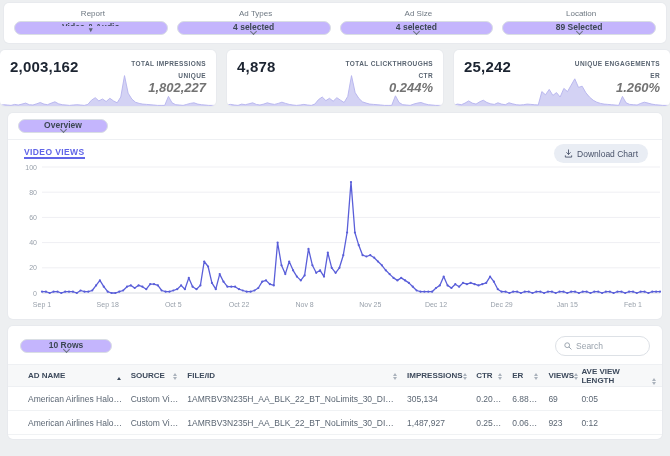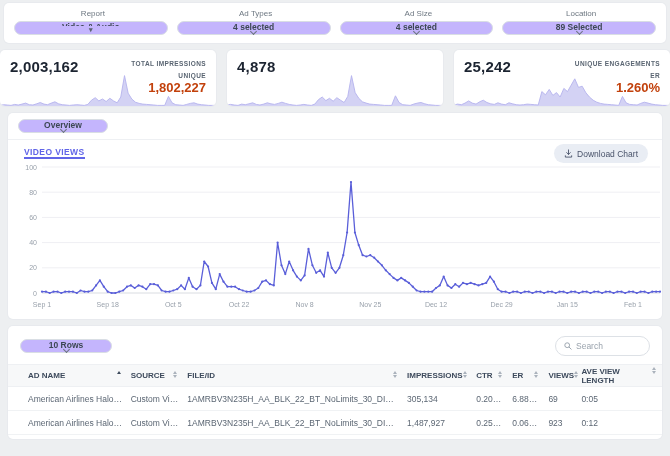--- a/index.html
+++ b/index.html
@@ -20,21 +20,21 @@
           transform:rotate(45deg); margin-top:-2px; flex:none; }
 
   
   .kpirow { display:flex; gap:11px; margin:7px 0 0; }
   .kpi { flex:1; height:56px; position:relative; overflow:hidden; }
   .kpi .spark { position:absolute; left:0; right:0; bottom:0; height:34px; width:100%; }
   .kpi .big { position:absolute; top:8px; left:10px; font-size:15px; font-weight:bold; color:#1c2431; letter-spacing:.2px; }
   .kpi .right { position:absolute; top:9px; right:10px; text-align:right; }
   .kpi .lab { font-size:6.5px; font-weight:bold; color:#5a6572; letter-spacing:.4px; line-height:9px; }
   .kpi .lab2 { margin-top:3px; }
-  .kpi .val2 { font-size:13px; font-weight:bold; color:#c2410c; line-height:15px; }
+  .kpi .val2 { font-size:13px; font-weight:bold; color:#737373; line-height:15px;font-style:italic; }
 
   
   .maincard { margin:7px 8px 0; position:relative; padding:6px 8px 2px; }
   .ovrow { padding:0 2px 6px; }
   .ovpill { width:90px; }
   .divider { height:1px; background:#eef0f3; margin:0 -8px; }
   .tabrow { display:flex; align-items:center; padding:7px 8px 2px; position:relative; }
   .tab { font-size:8.5px; font-weight:bold; letter-spacing:.4px; color:#6165e8; 
          border-bottom:2px solid #6165e8; cursor:pointer; }
   .dlbtn { position:absolute; right:6px; top:4px; height:19px; background:#e9edf4; border:none; border-radius:10px;
@@ -47,21 +47,21 @@
   .tctrl { display:flex; align-items:center; padding:2px 12px 8px; }
   .rowspill { width:92px; }
   .search { margin-left:auto; width:95px; height:20px; border:1px solid #dde1e6; border-radius:11px;
             display:flex; align-items:center; padding:0 8px; gap:4px; background:#fff; }
   .search input { border:none; outline:none; width:62px; font-size:8.5px; color:#3c4753; font-family:inherit; background:transparent; }
   .search input::placeholder { color:#9aa3ad; }
 
   table { width:100%; border-collapse:collapse; table-layout:fixed; }
   thead th { background:#f7f8f9; font-size:8px; font-weight:bold; color:#3d4a5c; text-align:left;
              height:22px; padding:0 4px; border-top:1px solid #eef0f3; border-bottom:1px solid #eef0f3; cursor:pointer; }
-  thead th .h { display:flex; align-items:flex-start; }
+  thead th .h { display:flex; align-items:flex-end; }
   thead th .ic { margin-left:auto; display:inline-flex; flex-direction:column; gap:1px; padding-right:2px; }
   .tri-u { width:0; height:0; border-left:2.5px solid transparent; border-right:2.5px solid transparent; border-bottom:3.5px solid #aab2bc; }
   .tri-d { width:0; height:0; border-left:2.5px solid transparent; border-right:2.5px solid transparent; border-top:3.5px solid #aab2bc; }
   .tri-active { border-bottom-color:#3d4a5c; }
   tbody td { font-size:8.5px; color:#5b6673; height:24px; padding:0 4px; border-bottom:1px solid #f0f2f4;
              white-space:nowrap; overflow:hidden; text-overflow:ellipsis; }
   td.first, th.first { padding-left:20px; }
 </style>
 </head>
 <body>
@@ -109,20 +109,25 @@
       <div class="lab lab2">UNIQUE</div>
       <div class="val2">1,802,227</div>
     </div>
   </div>
   <div class="card kpi">
     <svg class="spark" id="spark-1" viewBox="0 0 208 34" preserveAspectRatio="none">
         <path d="M0,34L0.0,33.0L3.5,32.4L7.1,33.0L10.6,33.4L14.1,32.1L17.6,32.7L21.2,31.8L24.7,30.8L28.2,32.4L31.7,33.0L35.3,32.1L38.8,30.8L42.3,31.8L45.8,32.4L49.4,31.4L52.9,30.2L56.4,31.4L59.9,32.4L63.5,33.0L67.0,33.4L70.5,33.0L74.0,32.4L77.6,33.0L81.1,33.4L84.6,32.1L88.1,27.6L91.7,25.0L95.2,28.6L98.7,26.3L102.2,29.2L105.8,25.7L109.3,28.2L112.8,30.5L116.3,24.4L119.9,3.6L123.4,20.6L126.9,26.3L130.4,29.8L134.0,31.1L137.5,32.1L141.0,32.4L144.5,32.7L148.1,33.0L151.6,33.4L155.1,33.4L158.6,33.4L162.2,23.8L165.7,30.5L169.2,32.7L172.7,33.0L176.3,33.4L179.8,32.1L183.3,31.1L186.8,30.5L190.4,31.8L193.9,32.7L197.4,33.0L200.9,33.4L204.5,33.4L208.0,33.4L208,34Z" fill="#d3d2f4"></path>
         <path d="M0.0,33.0L3.5,32.4L7.1,33.0L10.6,33.4L14.1,32.1L17.6,32.7L21.2,31.8L24.7,30.8L28.2,32.4L31.7,33.0L35.3,32.1L38.8,30.8L42.3,31.8L45.8,32.4L49.4,31.4L52.9,30.2L56.4,31.4L59.9,32.4L63.5,33.0L67.0,33.4L70.5,33.0L74.0,32.4L77.6,33.0L81.1,33.4L84.6,32.1L88.1,27.6L91.7,25.0L95.2,28.6L98.7,26.3L102.2,29.2L105.8,25.7L109.3,28.2L112.8,30.5L116.3,24.4L119.9,3.6L123.4,20.6L126.9,26.3L130.4,29.8L134.0,31.1L137.5,32.1L141.0,32.4L144.5,32.7L148.1,33.0L151.6,33.4L155.1,33.4L158.6,33.4L162.2,23.8L165.7,30.5L169.2,32.7L172.7,33.0L176.3,33.4L179.8,32.1L183.3,31.1L186.8,30.5L190.4,31.8L193.9,32.7L197.4,33.0L200.9,33.4L204.5,33.4L208.0,33.4" fill="none" stroke="#b6b4ee" stroke-width="0.9"></path>
       </svg>
     <div class="big">4,878</div>
+    <div class="right">
+      <div class="lab">TOTAL CLICKTHROUGHS</div>
+      <div class="lab lab2">CTR</div>
+      <div class="val2">0.244%</div>
+    </div>
   </div>
   <div class="card kpi">
     <svg class="spark" id="spark-2" viewBox="0 0 208 34" preserveAspectRatio="none">
         <path d="M0,34L0.0,33.0L3.5,32.1L7.1,32.7L10.6,31.1L14.1,28.9L17.6,31.1L21.2,32.1L24.7,29.8L28.2,28.2L31.7,30.5L35.3,31.8L38.8,32.4L42.3,30.8L45.8,32.1L49.4,32.7L52.9,30.8L56.4,31.8L59.9,32.7L63.5,33.0L67.0,32.7L70.5,32.1L74.0,32.4L77.6,32.7L81.1,33.0L84.6,19.6L88.1,22.8L91.7,17.4L95.2,23.4L98.7,20.6L102.2,25.0L105.8,16.4L109.3,19.6L112.8,13.2L116.3,6.8L119.9,15.4L123.4,14.2L126.9,20.6L130.4,25.0L134.0,28.2L137.5,30.2L141.0,31.4L144.5,32.1L148.1,32.4L151.6,32.7L155.1,33.0L158.6,33.4L162.2,24.4L165.7,30.8L169.2,32.4L172.7,32.7L176.3,33.0L179.8,31.4L183.3,30.2L186.8,31.1L190.4,32.1L193.9,32.7L197.4,33.0L200.9,33.4L204.5,33.4L208.0,33.4L208,34Z" fill="#d3d2f4"></path>
         <path d="M0.0,33.0L3.5,32.1L7.1,32.7L10.6,31.1L14.1,28.9L17.6,31.1L21.2,32.1L24.7,29.8L28.2,28.2L31.7,30.5L35.3,31.8L38.8,32.4L42.3,30.8L45.8,32.1L49.4,32.7L52.9,30.8L56.4,31.8L59.9,32.7L63.5,33.0L67.0,32.7L70.5,32.1L74.0,32.4L77.6,32.7L81.1,33.0L84.6,19.6L88.1,22.8L91.7,17.4L95.2,23.4L98.7,20.6L102.2,25.0L105.8,16.4L109.3,19.6L112.8,13.2L116.3,6.8L119.9,15.4L123.4,14.2L126.9,20.6L130.4,25.0L134.0,28.2L137.5,30.2L141.0,31.4L144.5,32.1L148.1,32.4L151.6,32.7L155.1,33.0L158.6,33.4L162.2,24.4L165.7,30.8L169.2,32.4L172.7,32.7L176.3,33.0L179.8,31.4L183.3,30.2L186.8,31.1L190.4,32.1L193.9,32.7L197.4,33.0L200.9,33.4L204.5,33.4L208.0,33.4" fill="none" stroke="#b6b4ee" stroke-width="0.9"></path>
       </svg>
     <div class="big">25,242</div>
     <div class="right">
       <div class="lab">UNIQUE ENGAGEMENTS</div>
       <div class="lab lab2">ER</div>

